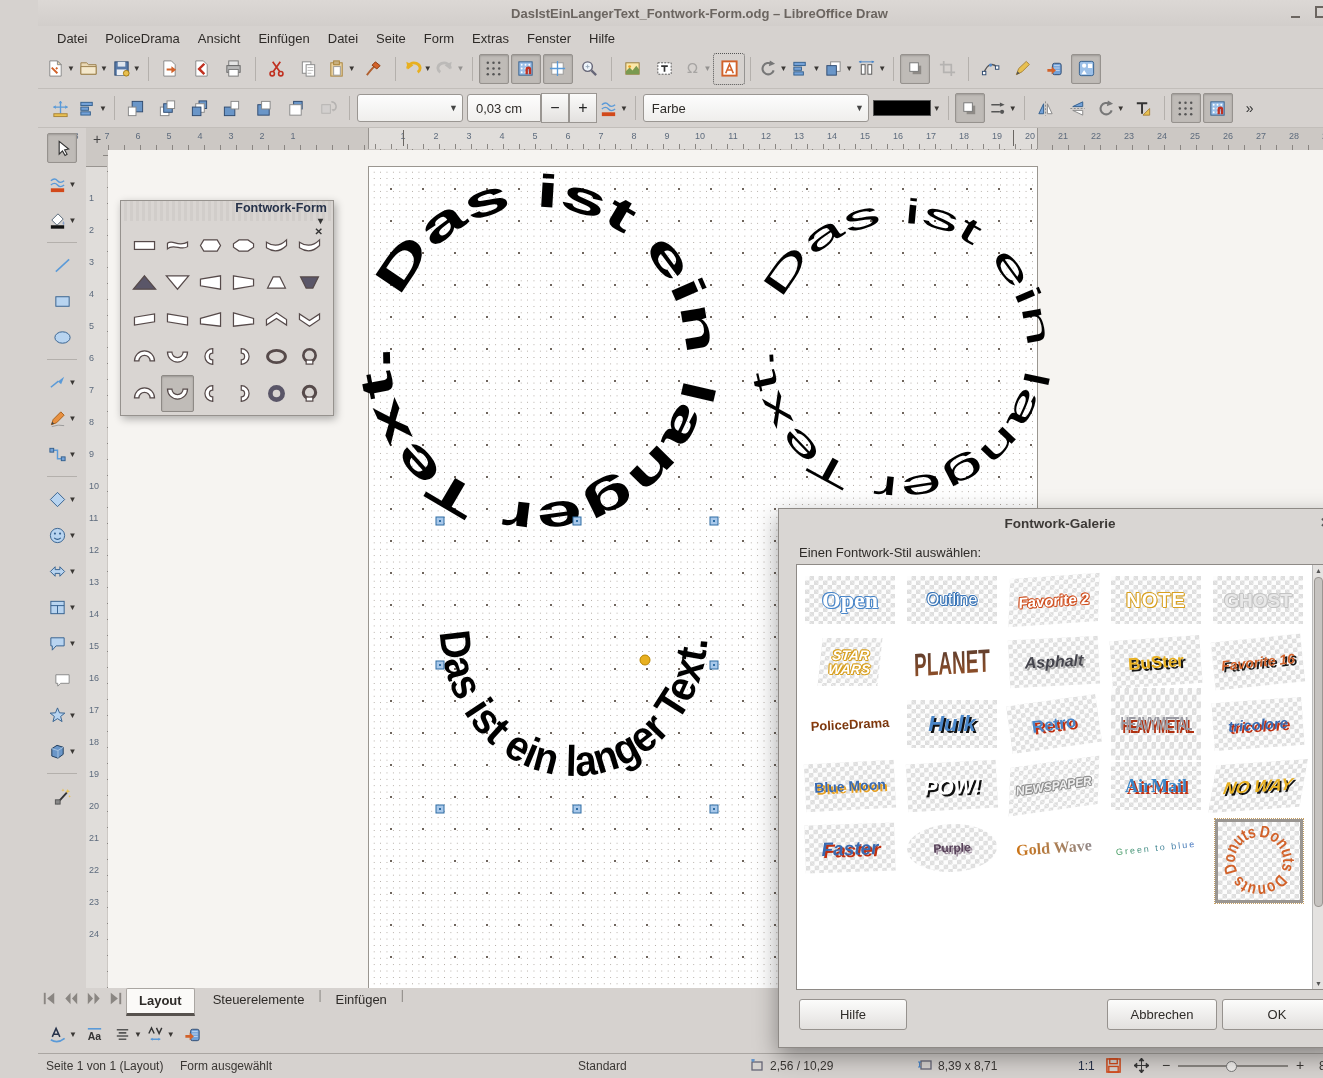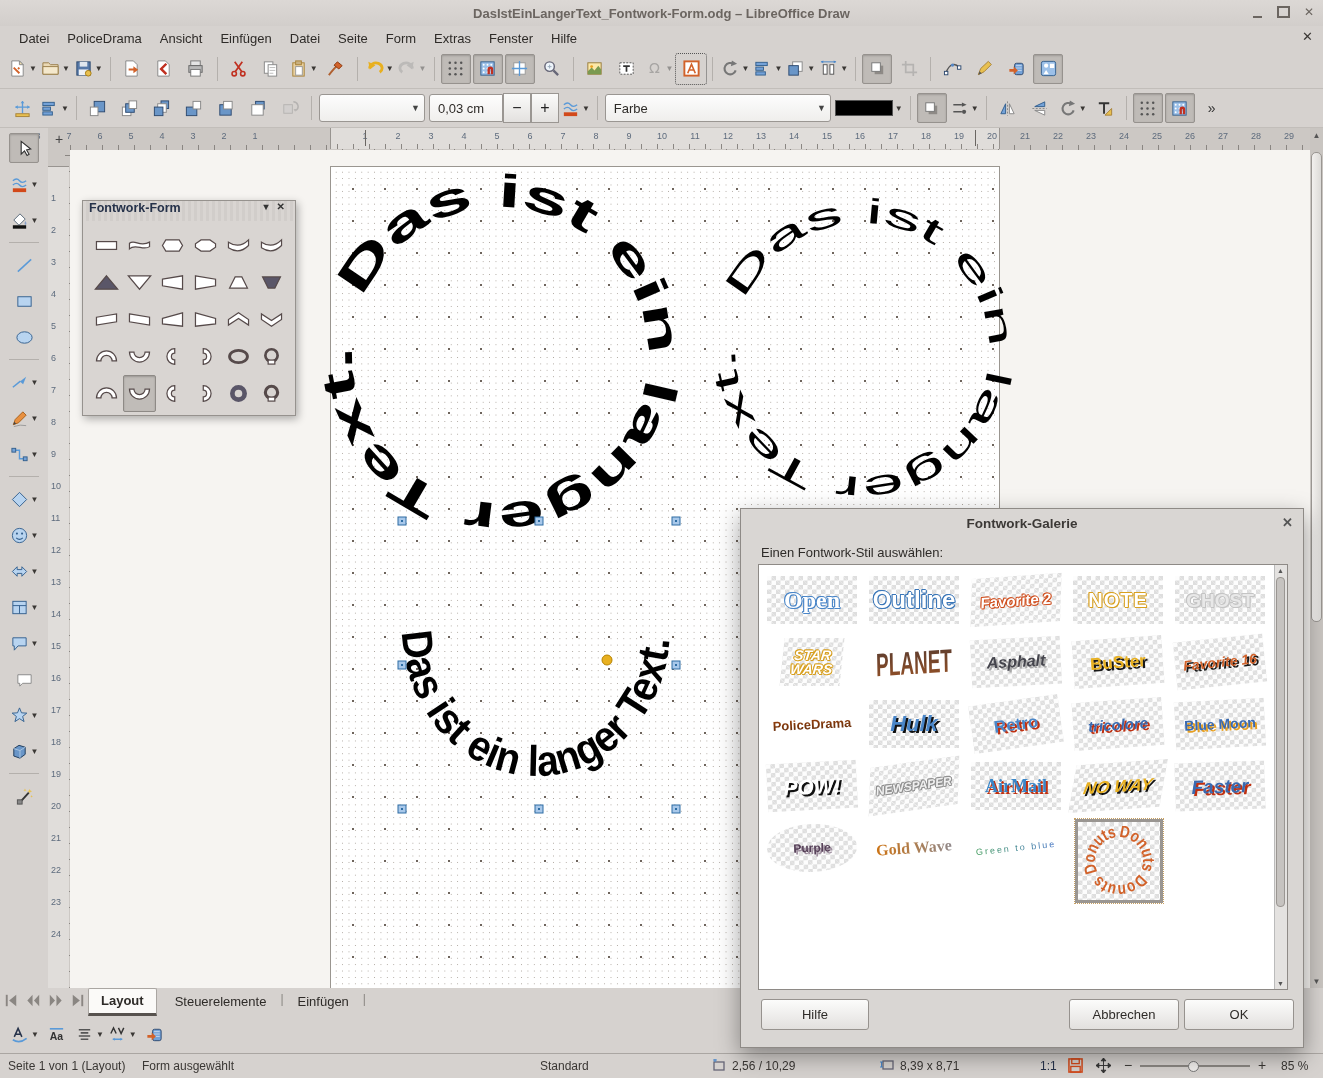--- a/index.html
+++ b/index.html
@@ -1,17 +1,17 @@
 <!DOCTYPE html>
 <html><head>
 <meta charset="utf-8">
 <style>
   html,body{margin:0;padding:0;}
   body{width:1323px;height:1078px;font-family:"Liberation Sans",sans-serif;background:#d6d2cf;overflow:hidden;position:relative;color:#2e2b28;}
-  #app{position:absolute;inset:0;}
+  #app{position:absolute;inset:0;margin-left:38px;}
   .abs{position:absolute;}
   
   .titlebar{position:absolute;left:0;top:0;width:1323px;height:26px;background:linear-gradient(#dcd8d5,#d2cecb);display:flex;align-items:center;justify-content:center;}
   .titlebar .title{font-size:13px;font-weight:bold;color:#6b6560;}
   .winbtns{position:absolute;right:6px;top:4px;display:flex;gap:10px;align-items:center;}
   .winbtn{width:16px;height:16px;display:flex;align-items:center;justify-content:center;font-size:12px;color:#6b6560;cursor:default;}
   .winbtn .mini{width:9px;border-bottom:2px solid #6b6560;height:10px;}
   .winbtn .maxi{width:9px;height:8px;border:2px solid #6b6560;}
   .menubar{position:absolute;left:0;top:26px;width:1323px;height:23px;background:#d6d2cf;display:flex;align-items:center;padding-left:10px;box-sizing:border-box;}
   .menuitem{font-size:13px;padding:2px 9px;color:#2e2b28;}
@@ -53,36 +53,36 @@
     background-image:radial-gradient(circle,#6e645c 1px,transparent 1.4px),radial-gradient(circle,#aaa29a .7px,transparent .9px);
     background-size:32px 32px,6.4px 6.4px;background-position:6px 6px,2px 2px;}
   #drawsvg{position:absolute;left:0;top:0;}
   
   #vscroll{position:absolute;left:1310px;top:128px;width:13px;height:860px;background:#c9c5c1;}
   #vscroll .thumb{position:absolute;left:1px;top:24px;width:11px;height:470px;background:linear-gradient(90deg,#f2f0ee,#dcdad7);border:1px solid #9a9692;border-radius:5px;box-sizing:border-box;}
   #vscroll .sarrow{position:absolute;left:0;width:13px;height:14px;font-size:8px;color:#555;display:flex;align-items:center;justify-content:center;}
   #hscroll{position:absolute;left:428px;top:990px;width:312px;height:13px;background:#c9c5c1;}
   #hscroll .thumb{position:absolute;top:1px;left:4px;width:200px;height:11px;background:linear-gradient(#f2f0ee,#dcdad7);border:1px solid #9a9692;border-radius:5px;box-sizing:border-box;}
   
-  #tabrow{position:absolute;left:0;top:988px;width:740px;height:28px;background:#d6d2cf;display:flex;align-items:center;}
+  #tabrow{position:absolute;left:0;top:988px;width:740px;height:28px;background:#d6d2cf;display:flex;align-items:flex-start;}
   .navbtn{width:20px;height:20px;display:flex;align-items:center;justify-content:center;margin:0 1px 3px 1px;color:#8a8682;}
   .tab{font-size:13px;padding:4px 12px 5px 12px;color:#2e2b28;margin-bottom:0;}
   .tab.active{background:#fbfaf8;border:1px solid #aaa6a2;border-bottom:3px solid #57524e;font-weight:bold;border-radius:2px 2px 0 0;}
   .tabsep{color:#8a8682;margin:0 2px 6px 2px;font-size:12px;}
   
   #fwbar{position:absolute;left:0;top:1016px;width:740px;height:37px;background:#d6d2cf;display:flex;align-items:center;padding-left:8px;box-sizing:border-box;}
   
   #statusbar{position:absolute;left:0;top:1053px;width:1323px;height:25px;background:#d6d2cf;border-top:1px solid #aaa6a2;font-size:12px;color:#3a3734;}
   #statusbar .abs{top:5px;}
   .zoomtrack{position:absolute;top:11px;width:110px;height:2px;background:#8a8682;}
   .zoomthumb{position:absolute;top:-4px;left:48px;width:9px;height:9px;background:#f0eeec;border:1px solid #777;border-radius:50%;}
   .zoomcenter{position:absolute;top:-3px;left:55px;width:1px;height:8px;background:#777;}
   
   #fwpanel{position:absolute;left:82px;top:200px;width:212px;height:214px;background:#d9d5d2;border:1px solid #96928e;box-shadow:2px 3px 8px rgba(0,0,0,.3);z-index:30;}
-  #fwpanel .ptitle{height:20px;display:flex;align-items:flex-start;padding:0 6px;font-size:12.5px;font-weight:bold;color:#26324a;background:repeating-linear-gradient(90deg,#d9d5d2 0 3px,#d1cdca 3px 6px);}
+  #fwpanel .ptitle{height:20px;display:flex;align-items:flex-end;padding:0 6px;font-size:12.5px;font-weight:bold;color:#26324a;background:repeating-linear-gradient(90deg,#d9d5d2 0 3px,#d1cdca 3px 6px);flex-direction:column;}
   #fwpanel .ptitle .sp{flex:1;}
   #fwpanel .ptitle .pbtn{font-size:10px;color:#333;padding:0 4px;}
   #fwgrid{display:grid;grid-template-columns:repeat(6,33px);grid-auto-rows:37px;justify-content:center;padding-top:6px;}
   .fwcell{display:flex;align-items:center;justify-content:center;border:1px solid transparent;border-radius:2px;}
   .fwcell.sel{background:#c0bcb8;border-color:#8e8a86;box-shadow:inset 0 1px 2px rgba(0,0,0,.2);}
   
   #dialog{position:absolute;left:740px;top:508px;width:562px;height:538px;background:#d9d6d3;border:1px solid #8e8a86;box-shadow:0 8px 22px rgba(0,0,0,.38);z-index:40;}
   #dialog .dtitle{height:28px;display:flex;align-items:center;justify-content:center;font-size:13.5px;font-weight:bold;color:#3c3936;position:relative;}
   #dialog .dclose{position:absolute;right:10px;top:6px;font-size:13px;color:#555;}
   #dialog .dlabel{position:absolute;left:20px;top:36px;font-size:13px;color:#2e2b28;}
@@ -92,21 +92,21 @@
   #lbscroll .sarrow{position:absolute;left:0;width:11px;height:11px;font-size:7px;color:#555;display:flex;align-items:center;justify-content:center;}
   #ggrid{position:absolute;left:2px;top:4px;width:512px;display:grid;grid-template-columns:repeat(5,102px);grid-auto-rows:62px;}
   .gitem{display:flex;align-items:center;justify-content:center;}
   .thumb{display:flex;align-items:center;justify-content:center;width:90px;height:48px;
     background-color:#fdfdfd;background-image:linear-gradient(45deg,#dedede 25%,transparent 25%,transparent 75%,#dedede 75%),linear-gradient(45deg,#dedede 25%,transparent 25%,transparent 75%,#dedede 75%);
     background-size:9px 9px;background-position:0 0,4.5px 4.5px;overflow:hidden;white-space:pre-line;text-align:center;line-height:1;}
   .gitem.selcell .thumb{width:82px;height:78px;}
   .gitem.selcell{border:3px solid #9a9692;outline:1px dotted #c8a060;margin:2px 8px;width:88px;height:84px;box-sizing:border-box;background:#eee;}
   
   .g-open{font-family:"Liberation Serif",serif;font-weight:bold;font-size:24px;}
-  .g-outline{font-weight:bold;font-size:24px;}
+  .g-outline{font-weight:normal;font-size:16px;}
   .g-favorite2{font-weight:bold;font-size:15px;transform:rotate(-4deg) skewX(-6deg);}
   .g-note{font-weight:bold;font-size:20px;letter-spacing:1px;}
   .g-ghost{font-weight:bold;font-size:19px;}
   .g-starwars{font-weight:bold;font-style:italic;font-size:14px;transform:skewX(-6deg);width:60px;}
   .g-planet{font-weight:bold;font-size:19px;transform:scaleY(1.7) rotate(-2deg);}
   .g-asphalt{font-weight:bold;font-style:italic;font-size:16px;transform:rotate(-3deg);}
   .g-buster{font-weight:bold;font-size:17px;transform:rotate(-4deg);}
   .g-favorite16{font-weight:bold;font-style:italic;font-size:14px;transform:rotate(-6deg);}
   .g-policedrama{font-weight:bold;font-size:13px;transform:rotate(-3deg);}
   .g-hulk{font-weight:bold;font-style:italic;font-size:22px;}
@@ -1305,20 +1305,23 @@
           <div class="gitem">
             <div class="thumb g-policedrama grad" style="--g1: #e06010; --g2: #201008;">PoliceDrama</div>
           </div>
           <div class="gitem">
             <div class="thumb g-hulk shdw" style="color: rgb(74, 134, 200); --sh: #101010;">Hulk</div>
           </div>
           <div class="gitem">
             <div class="thumb g-retro shdw" style="color: rgb(74, 134, 200); --sh: #c03010;">Retro</div>
           </div>
           <div class="gitem">
+            <div class="thumb g-heavymetal shdw" style="color: rgb(154, 154, 162); --sh: #b03010;">HEAVYMETAL</div>
+          </div>
+          <div class="gitem">
             <div class="thumb g-tricolore shdw" style="color: rgb(58, 106, 176); --sh: #c03010;">tricolore</div>
           </div>
           <div class="gitem">
             <div class="thumb g-bluemoon shdw" style="color: rgb(58, 106, 176); --sh: #e8a020;">Blue Moon</div>
           </div>
           <div class="gitem">
             <div class="thumb g-pow oline shdw" style="color: rgb(255, 255, 255); --sh: #101010;">POW!</div>
           </div>
           <div class="gitem">
             <div class="thumb g-newspaper oline" style="color: rgb(240, 240, 240); --sh: #909090;">NEWSPAPER</div>

